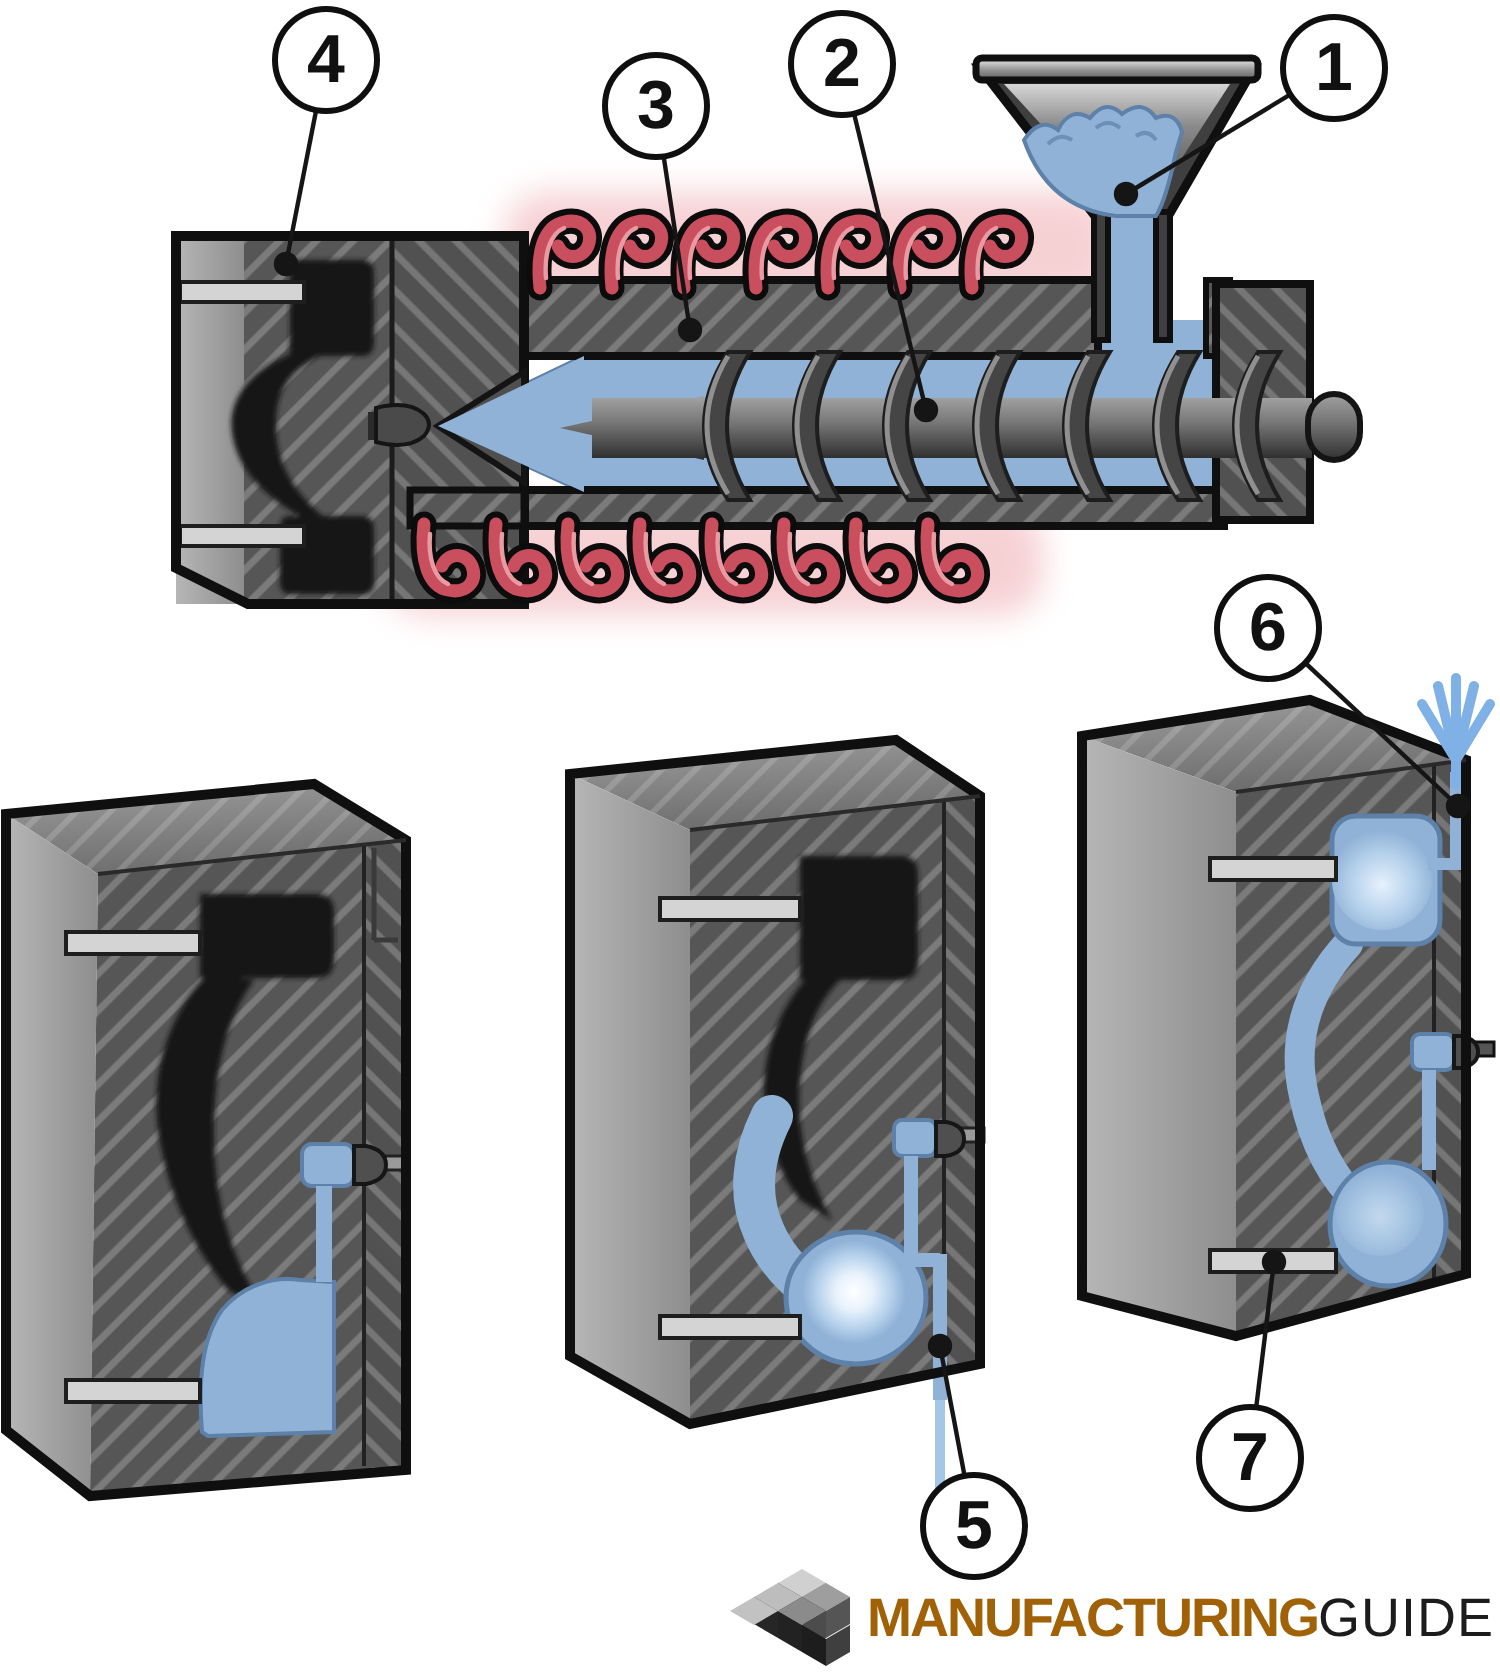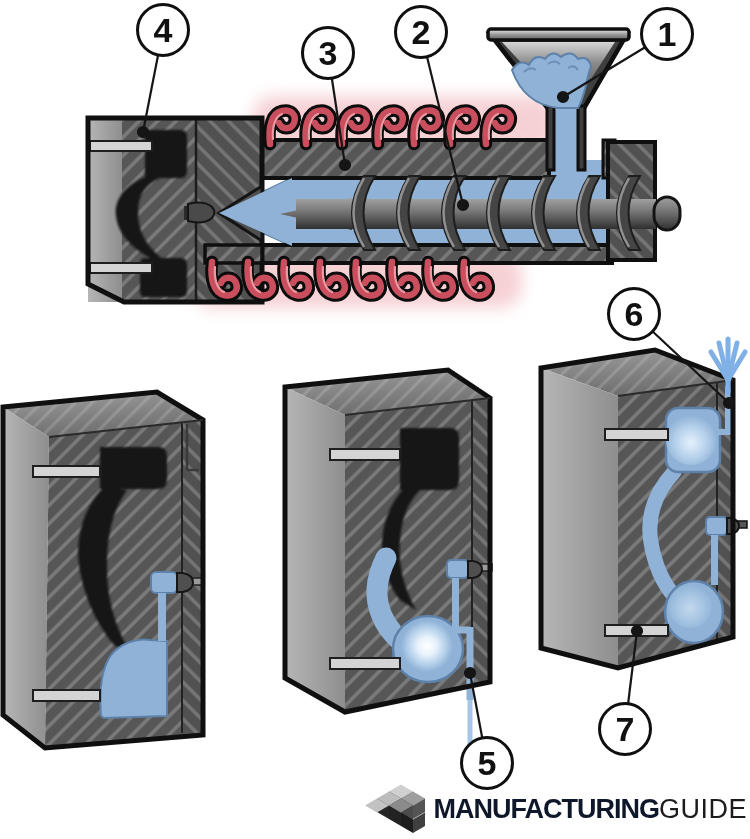--- a/index.html
+++ b/index.html
@@ -20,21 +20,21 @@
          font-size:34px;font-weight:bold;z-index:5;box-sizing:border-box;}
   .badge-1{left:640px;top:7px;}
   .badge-2{left:394px;top:5px;}
   .badge-3{left:301px;top:26px;}
   .badge-4{left:136px;top:3px;}
   .badge-5{left:460px;top:736px;}
   .badge-6{left:607px;top:287px;}
   .badge-7{left:598px;top:702px;}
   .logo{position:absolute;right:3px;bottom:4px;display:flex;align-items:center;gap:6px;z-index:4;}
   .logo-text{white-space:nowrap;}
-  .logo-bold{font-weight:bold;font-size:27px;letter-spacing:-1px;color:#0f172a;}
+  .logo-bold{font-weight:bold;font-size:27px;letter-spacing:-1px;color:#a16207;}
   .logo-light{font-weight:normal;font-size:27px;letter-spacing:0.5px;color:#1c1c1c;}
 </style>
 </head>
 <body>
 
 <div class="canvas">
 
 <svg class="art" width="750" height="839" viewBox="0 0 750 839">
   <defs>
     <pattern id="hA" patternUnits="userSpaceOnUse" width="13" height="13" patternTransform="rotate(-45)">

